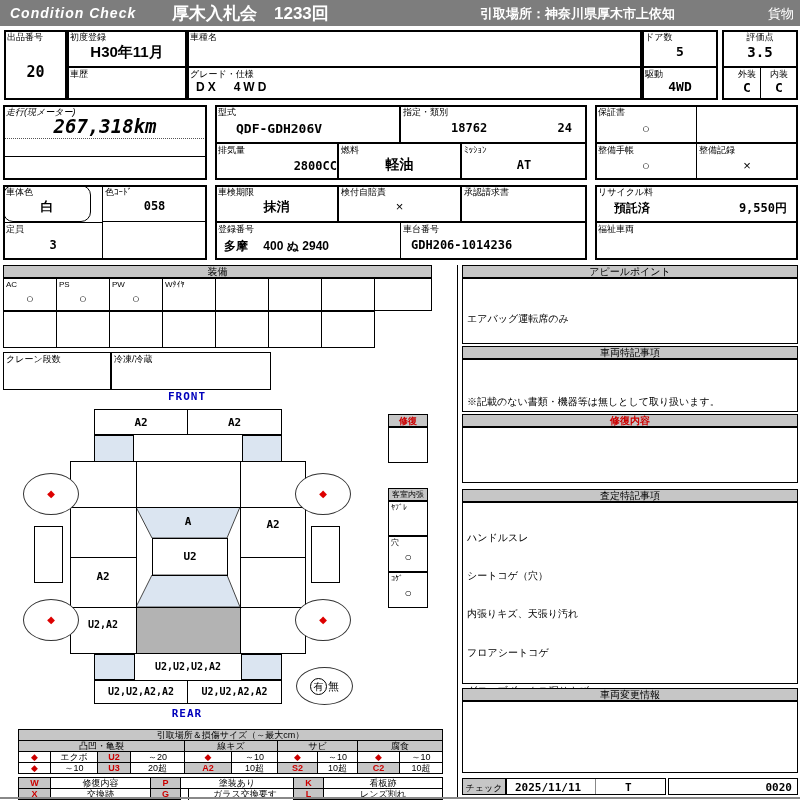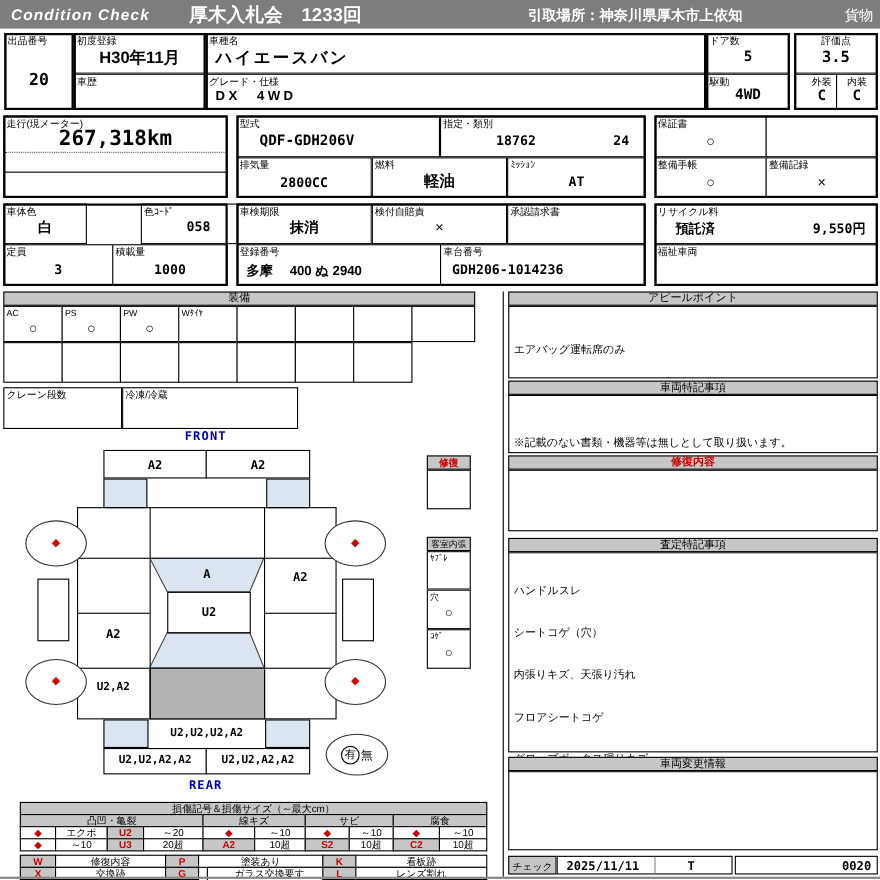--- a/index.html
+++ b/index.html
@@ -43,21 +43,20 @@
   </div>
   <div class="cell" style="left:67px;top:30px;width:120px;height:37px;">
     <span class="lbl">初度登録</span>
     <div class="val" style="top:12px;font-size:15px;">H30年11月</div>
   </div>
   <div class="cell" style="left:67px;top:67px;width:120px;height:33px;">
     <span class="lbl">車歴</span>
   </div>
   <div class="cell" style="left:187px;top:30px;width:455px;height:37px;">
     <span class="lbl">車種名</span>
-    <div class="val" style="top:12px;text-align:left;padding-left:8px;font-size:15px;letter-spacing:2px;">ハイエースバン</div>
   </div>
   <div class="cell" style="left:187px;top:67px;width:455px;height:33px;">
     <span class="lbl">グレード・仕様</span>
     <div class="val" style="top:11px;text-align:left;padding-left:8px;font-size:12px;letter-spacing:3px;">DX　4WD</div>
   </div>
   <div class="cell" style="left:642px;top:30px;width:76px;height:37px;">
     <span class="lbl">ドア数</span>
     <div class="val mono" style="top:13px;font-size:13px;">5</div>
   </div>
   <div class="cell" style="left:642px;top:67px;width:76px;height:33px;">
@@ -75,39 +74,39 @@
   <div class="cell" style="left:760px;top:67px;width:38px;height:33px;">
     <span class="lbl lblc">内装</span>
     <div class="val mono" style="top:12px;font-size:13px;">C</div>
   </div>
   <div class="frame" style="left:4px;top:30px;width:63px;height:70px;"></div>
   <div class="frame" style="left:67px;top:30px;width:120px;height:70px;"></div>
   <div class="frame" style="left:187px;top:30px;width:455px;height:70px;"></div>
   <div class="frame" style="left:642px;top:30px;width:76px;height:70px;"></div>
   <div class="frame" style="left:722px;top:30px;width:76px;height:70px;"></div>
 
-  <div class="cell" style="left:3px;top:105px;width:204px;height:75px;">
+  <div class="cell" style="left:3px;top:105px;width:204px;height:75px;font-style:italic;">
     <div class="abs" style="left:0;top:0;width:202px;height:33px;border-bottom:1px dotted #555;">
       <span class="lbl">走行(現メーター)</span>
       <div class="val mono" style="top:9px;font-size:19px;">267,318km</div>
     </div>
     <div class="abs" style="left:0;top:33px;width:202px;height:18px;border-bottom:1px solid #000;"></div>
   </div>
   <div class="cell" style="left:215px;top:105px;width:185px;height:38px;">
     <span class="lbl">型式</span>
     <div class="val mono" style="top:15px;text-align:left;padding-left:20px;font-size:13px;">QDF-GDH206V</div>
   </div>
   <div class="cell" style="left:400px;top:105px;width:187px;height:38px;">
     <span class="lbl">指定・類別</span>
     <span class="abs mono" style="left:50px;top:15px;font-size:12px;font-weight:bold;">18762</span>
     <span class="abs mono" style="right:14px;top:15px;font-size:12px;font-weight:bold;">24</span>
   </div>
   <div class="cell" style="left:215px;top:143px;width:123px;height:37px;">
     <span class="lbl">排気量</span>
-    <div class="val mono" style="top:15px;font-size:12px;">2800CC</div>
+    <div class="val mono" style="top:15px;font-size:12px;text-align:right;">2800CC</div>
   </div>
   <div class="cell" style="left:338px;top:143px;width:123px;height:37px;">
     <span class="lbl">燃料</span>
     <div class="val" style="top:12px;font-size:14px;">軽油</div>
   </div>
   <div class="cell" style="left:461px;top:143px;width:126px;height:37px;">
     <span class="lbl">ﾐｯｼｮﾝ</span>
     <div class="val mono" style="top:14px;font-size:12px;">AT</div>
   </div>
   <div class="cell" style="left:595px;top:105px;width:102px;height:38px;">
@@ -120,35 +119,31 @@
     <div class="val" style="top:14px;font-size:13px;font-weight:normal;">○</div>
   </div>
   <div class="cell" style="left:696px;top:143px;width:102px;height:37px;">
     <span class="lbl">整備記録</span>
     <div class="val" style="top:14px;font-size:13px;font-weight:normal;">×</div>
   </div>
   <div class="frame" style="left:3px;top:105px;width:204px;height:75px;"></div>
   <div class="frame" style="left:215px;top:105px;width:372px;height:75px;"></div>
   <div class="frame" style="left:595px;top:105px;width:203px;height:75px;"></div>
 
-  <div class="cell" style="left:3px;top:185px;width:76px;height:37px;">
+  <div class="cell" style="left:3px;top:185px;width:88px;height:37px;border-radius:10px;">
     <span class="lbl">車体色</span>
     <div class="val" style="top:12px;font-size:13px;">白</div>
   </div>
-  <div class="cell" style="left:102px;top:185px;width:105px;height:37px;margin-left:26px;">
+  <div class="cell" style="left:102px;top:185px;width:105px;height:37px;">
     <span class="lbl">色ｺｰﾄﾞ</span>
     <div class="val mono" style="top:13px;font-size:12px;">058</div>
   </div>
   <div class="cell" style="left:3px;top:222px;width:100px;height:38px;">
     <span class="lbl">定員</span>
     <div class="val mono" style="top:15px;font-size:12px;">3</div>
-  </div>
-  <div class="cell" style="left:102px;top:222px;width:105px;height:38px;">
-    <span class="lbl">積載量</span>
-    <div class="val mono" style="top:15px;font-size:12px;">1000</div>
   </div>
   <div class="cell" style="left:215px;top:185px;width:123px;height:37px;">
     <span class="lbl">車検期限</span>
     <div class="val" style="top:12px;font-size:13px;">抹消</div>
   </div>
   <div class="cell" style="left:338px;top:185px;width:123px;height:37px;">
     <span class="lbl">検付自賠責</span>
     <div class="val" style="top:13px;font-size:13px;font-weight:normal;">×</div>
   </div>
   <div class="cell" style="left:461px;top:185px;width:126px;height:37px;">
@@ -338,21 +333,21 @@
   </div>
   <div class="cell" style="left:506px;top:778px;width:160px;height:17px;">
     <span class="abs mono" style="left:8px;top:2px;font-size:11px;font-weight:bold;">2025/11/11</span>
     <div class="line" style="left:88px;top:0;width:1px;height:15px;background:#888;"></div>
     <span class="abs mono" style="left:118px;top:2px;font-size:11px;font-weight:bold;">T</span>
   </div>
   <div class="cell" style="left:668px;top:778px;width:130px;height:17px;">
     <span class="abs mono" style="right:5px;top:2px;font-size:11px;font-weight:bold;">0020</span>
   </div>
 
-  <div class="lcell gray" style="left:18px;top:729px;width:425px;height:12px;">損傷記号＆損傷サイズ（～最大cm）</div>
+  <div class="lcell gray" style="left:18px;top:729px;width:425px;height:12px;">引取場所＆損傷サイズ（～最大cm）</div>
   <div class="lcell gray" style="left:18px;top:740px;width:167px;height:12px;">凸凹・亀裂</div>
   <div class="lcell gray" style="left:184px;top:740px;width:94px;height:12px;">線キズ</div>
   <div class="lcell gray" style="left:277px;top:740px;width:81px;height:12px;">サビ</div>
   <div class="lcell gray" style="left:357px;top:740px;width:86px;height:12px;">腐食</div>
 
   <div class="lcell dot" style="left:18px;top:751px;width:33px;height:12px;"><span class="red">◆</span></div>
   <div class="lcell dot" style="left:50px;top:751px;width:48px;height:12px;">エクボ</div>
   <div class="lcell gray dot red" style="left:97px;top:751px;width:34px;height:12px;font-weight:bold;">U2</div>
   <div class="lcell dot" style="left:130px;top:751px;width:55px;height:12px;">～20</div>
   <div class="lcell dot" style="left:184px;top:751px;width:48px;height:12px;"><span class="red">◆</span></div>

